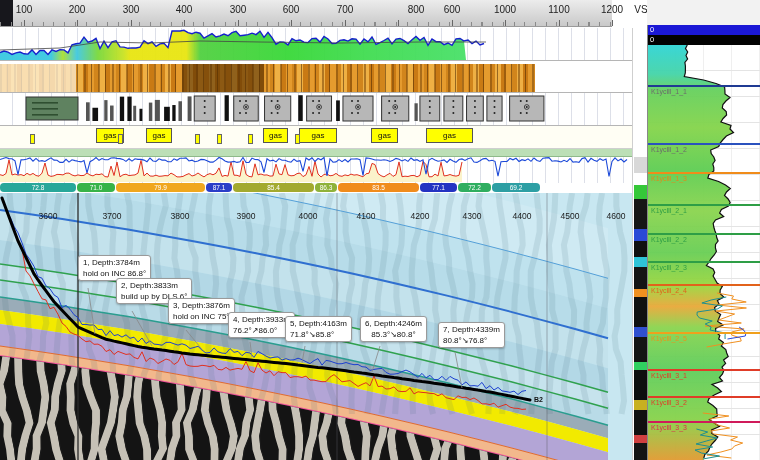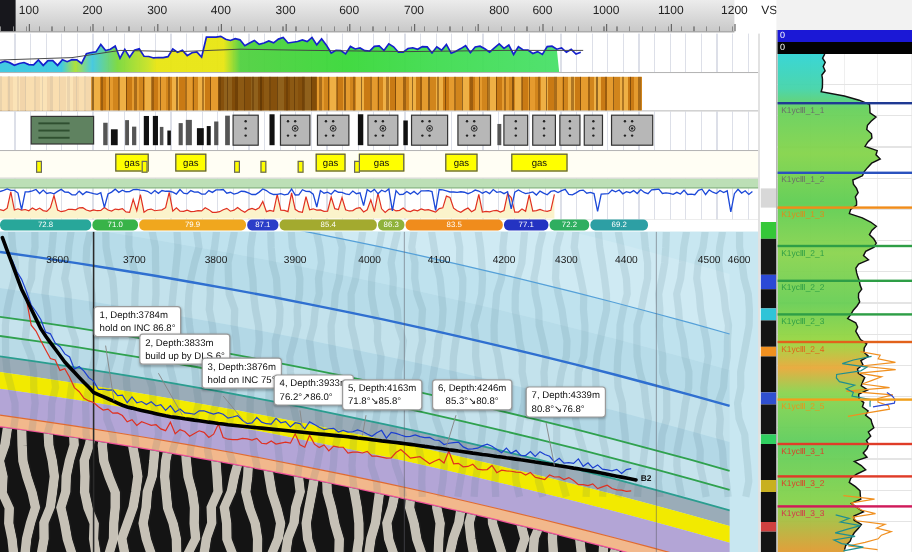--- a/index.html
+++ b/index.html
@@ -411,21 +411,21 @@
     <div id="depthlabels">
         <span class="abs dlab" style="left: 48px;">3600</span>
         <span class="abs dlab" style="left: 112px;">3700</span>
         <span class="abs dlab" style="left: 180px;">3800</span>
         <span class="abs dlab" style="left: 246px;">3900</span>
         <span class="abs dlab" style="left: 308px;">4000</span>
         <span class="abs dlab" style="left: 366px;">4100</span>
         <span class="abs dlab" style="left: 420px;">4200</span>
         <span class="abs dlab" style="left: 472px;">4300</span>
         <span class="abs dlab" style="left: 522px;">4400</span>
-        <span class="abs dlab" style="left: 570px; margin-left: 21px;">4500</span>
+        <span class="abs dlab" style="left: 570px;">4500</span>
         <span class="abs dlab" style="left: 616px;">4600</span>
       </div>
     <div id="callouts">
         <div class="abs callout" style="left: 78px; top: 62px;">
           <div>1, Depth:3784m</div>
           <div>hold on INC 86.8°</div>
         </div>
         <div class="abs callout" style="left: 116px; top: 85px;">
           <div>2, Depth:3833m</div>
           <div>build up by DLS 6°</div>

